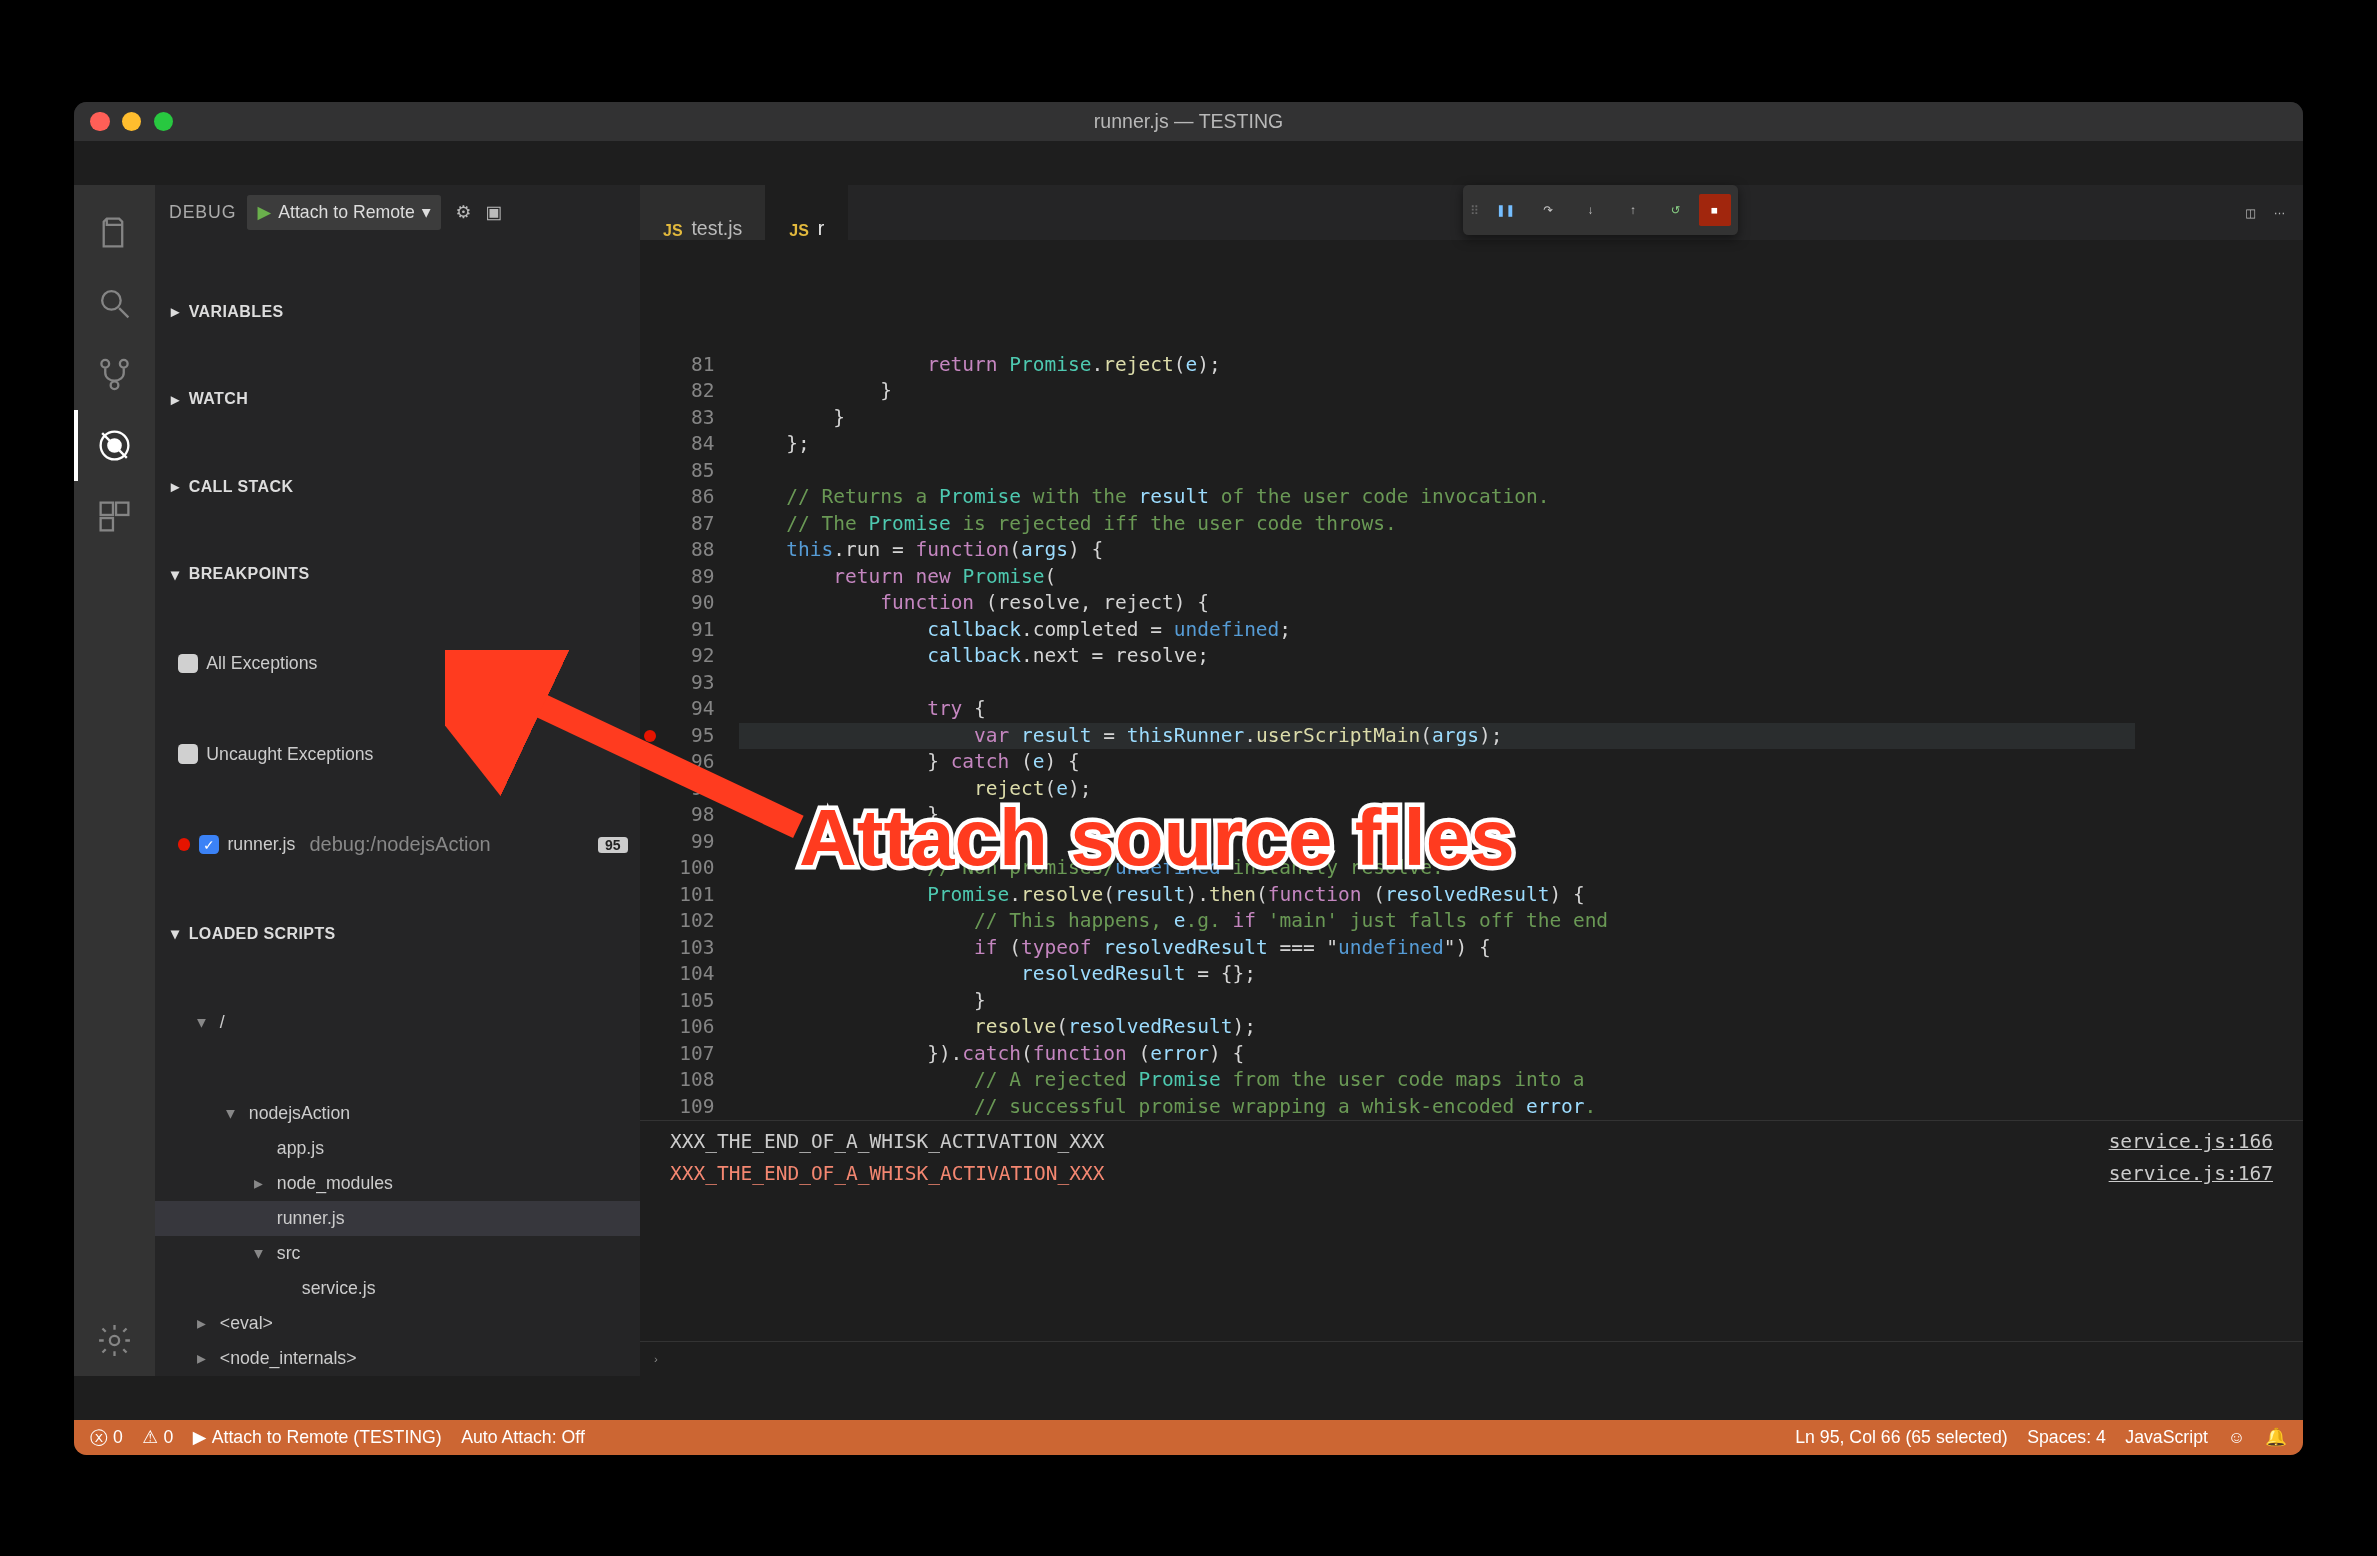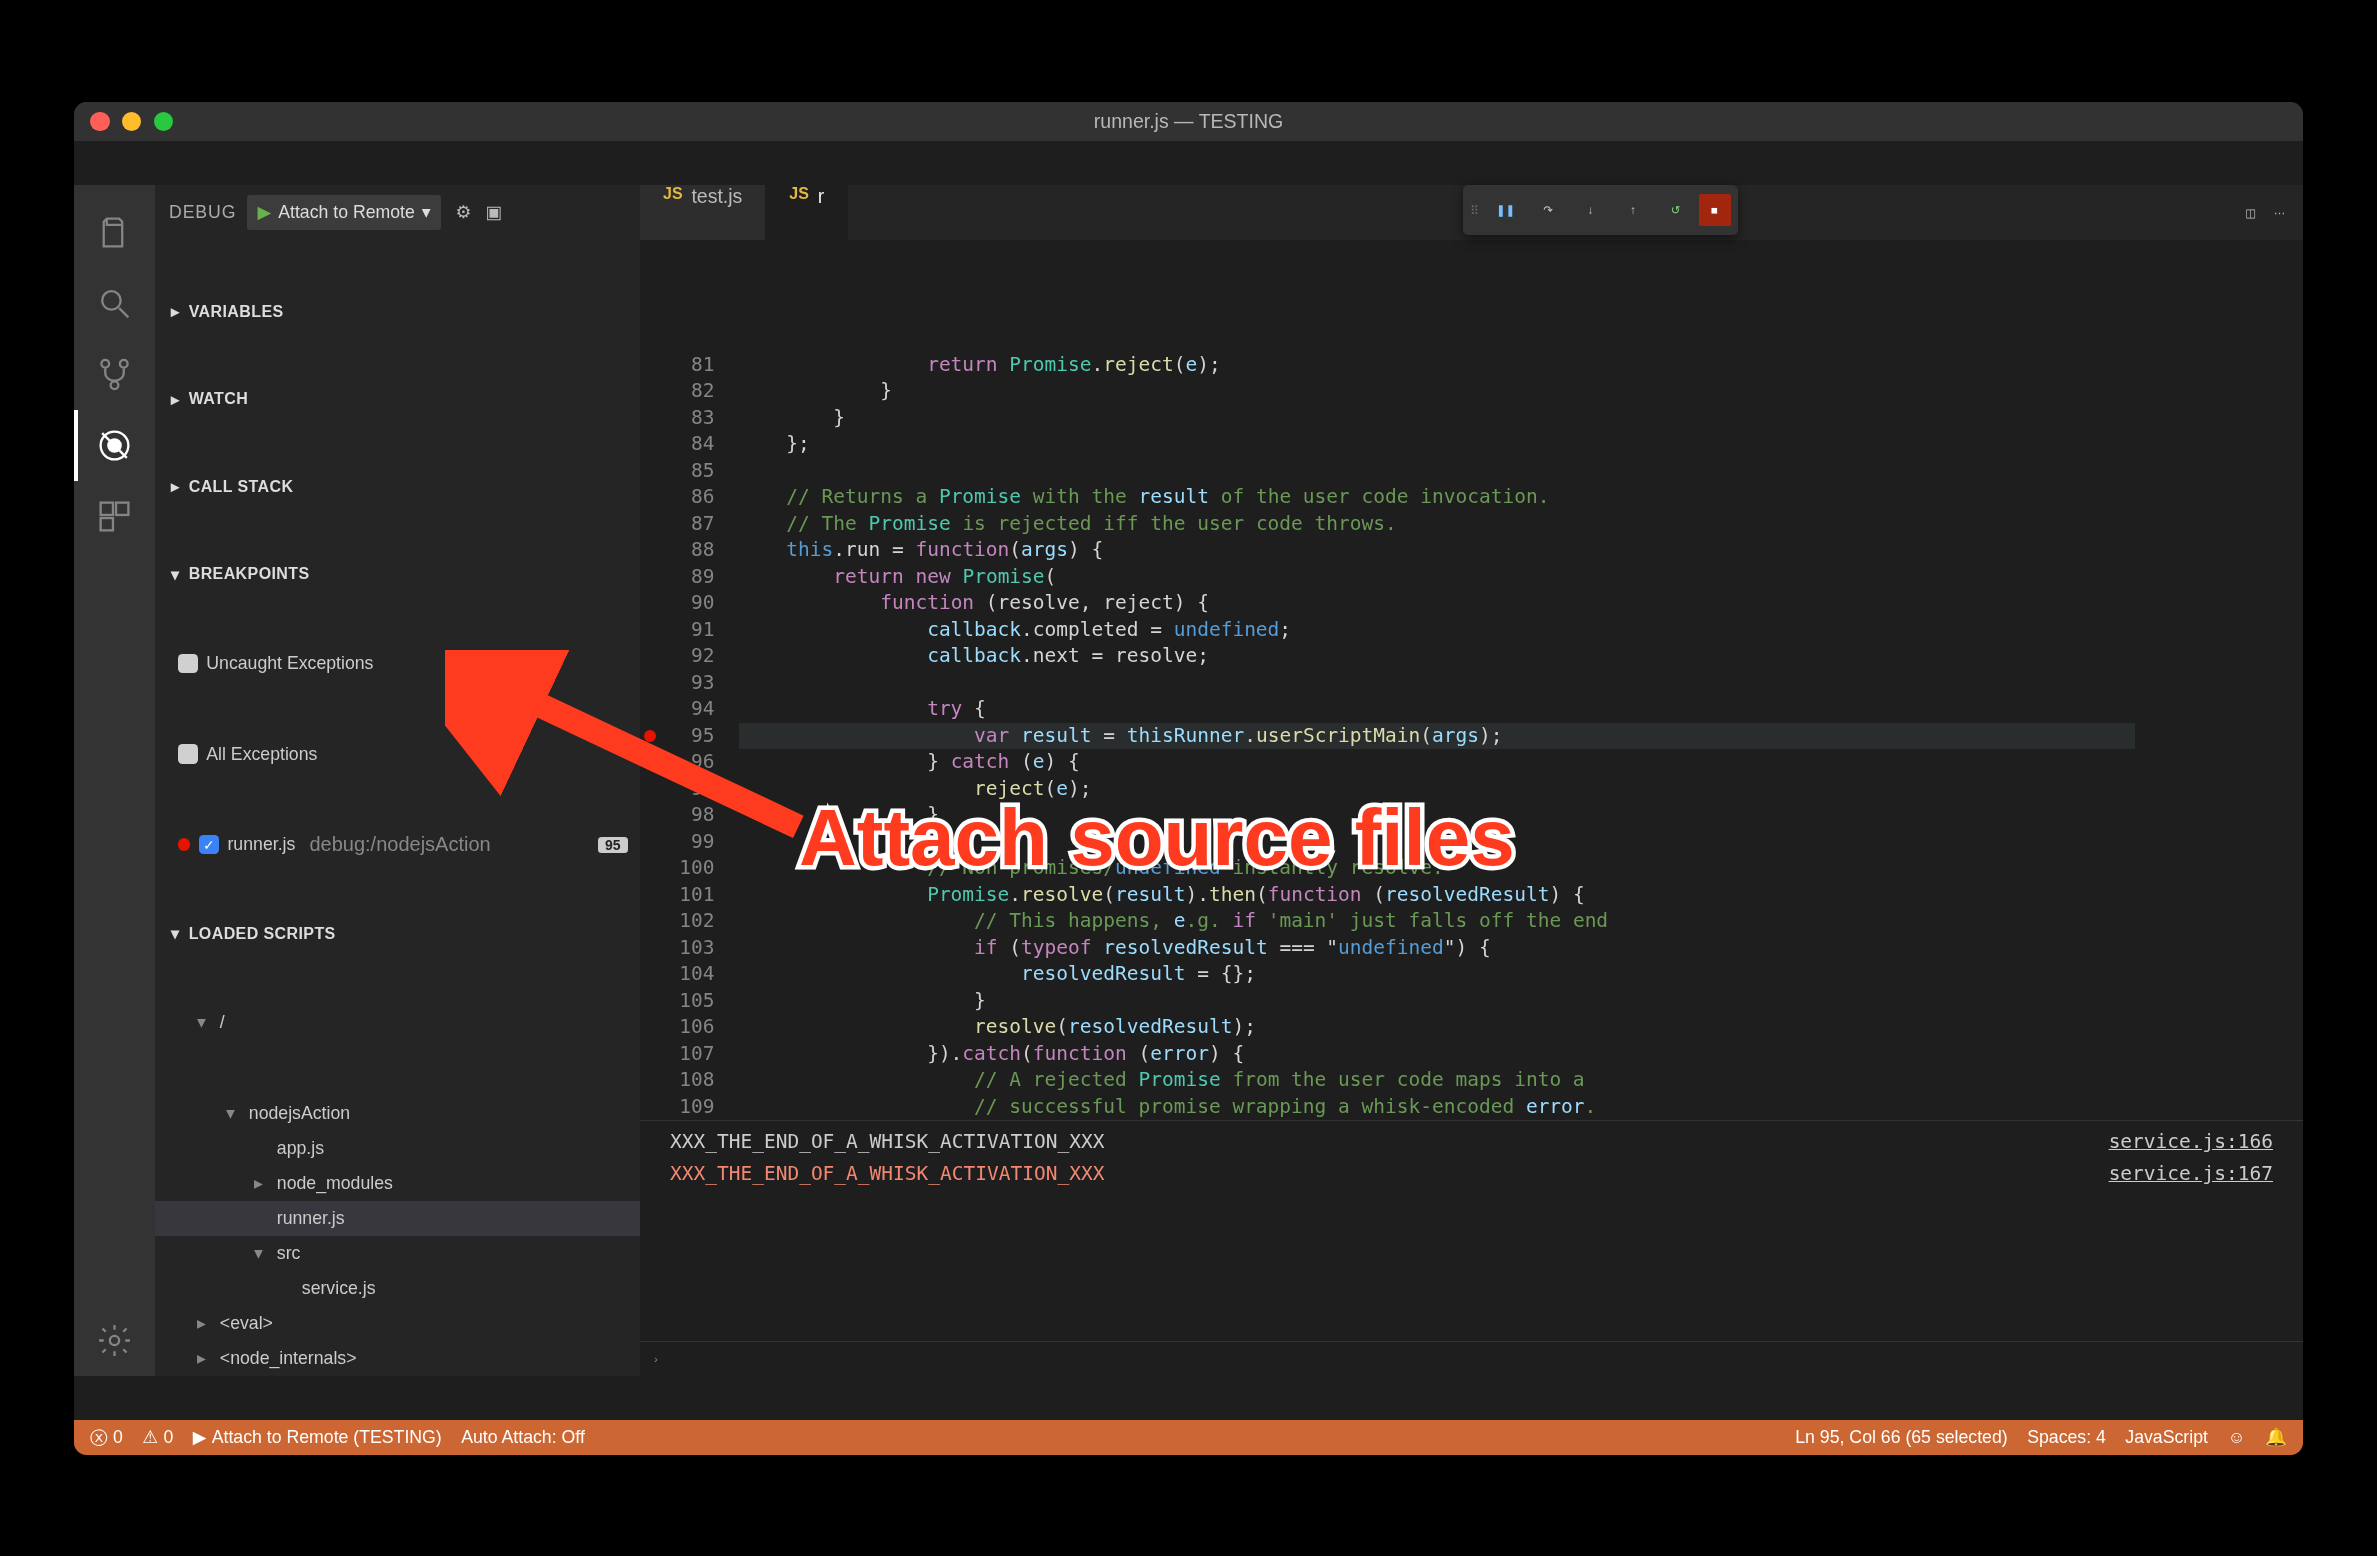--- a/index.html
+++ b/index.html
@@ -108,21 +108,21 @@
 
 .main {
   flex: 1; display: flex; flex-direction: column; min-width: 0;
   background: #1e1e1e;
 }
 .tabbar {
   height: 55px; background: #252526; display: flex; align-items: stretch;
   position: relative;
 }
 .tab {
-  display: flex; align-items: flex-start; gap: 8.8px; padding: 0 23px;
+  display: flex; align-items: flex-end; gap: 8.8px; padding: 0 23px;
   background: #2d2d2d; color: #bbb; font-size: 19.5px;
   border-right: 0.9px solid #1e1e1e;
 }
 .tab.active { background: #1e1e1e; color: #eee; }
 .tab .js { color: #e2b93d; font-weight: 700; font-size: 16px; }
 .tab-actions { margin-left: auto; display: flex; align-items: center; gap: 17.7px; padding-right: 17.7px; color: #bbb; }
 
 .debug-toolbar {
   position: absolute; left: 823px; top: 0; height: 50px;
   background: #333333; border-radius: 5.3px;
@@ -291,25 +291,25 @@
           <span class="chev">▸</span>
           <span>CALL STACK</span>
         </div>
 
       <div class="section-title">
           <span class="chev">▾</span>
           <span>BREAKPOINTS</span>
         </div>
       <div class="treerow">
         <span class="cb"></span>
-        <span>Uncaught Exceptions</span>
+        <span>All Exceptions</span>
       </div>
       <div class="treerow">
         <span class="cb"></span>
-        <span>All Exceptions</span>
+        <span>Uncaught Exceptions</span>
       </div>
       <div class="treerow">
         <span class="bp-dot"></span>
         <span class="cb checked">✓</span>
         <span>runner.js</span>
         <span class="lbl2">debug:/nodejsAction</span>
         <span class="badge">95</span>
       </div>
 
       <div class="section-title">

